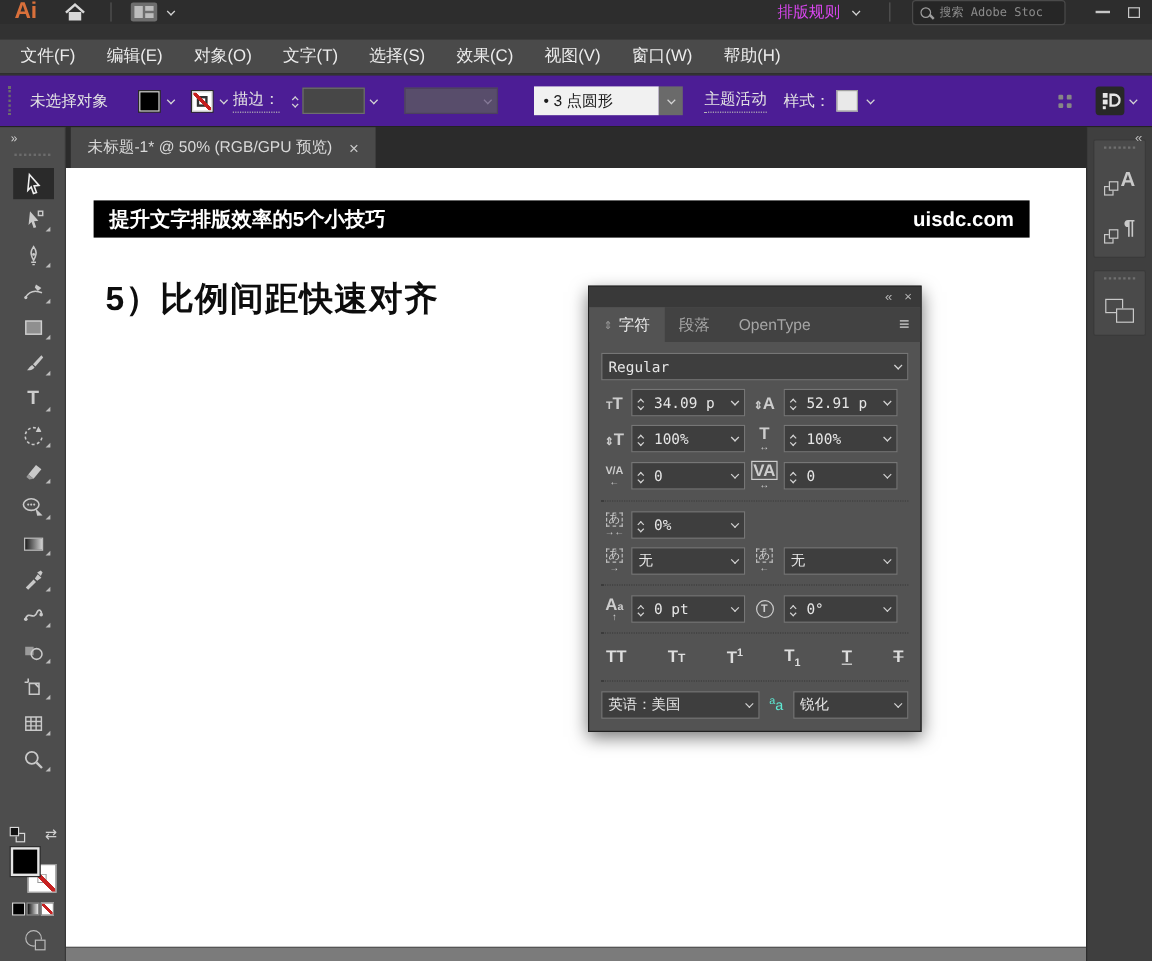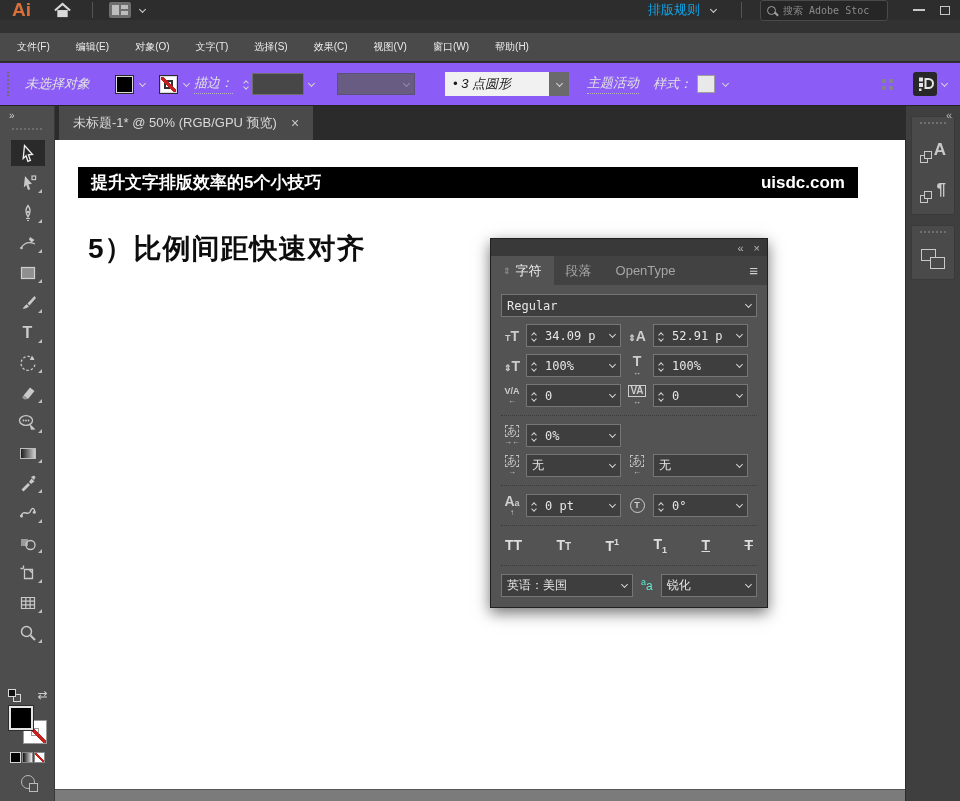--- a/index.html
+++ b/index.html
@@ -12,41 +12,41 @@
             display:flex;align-items:center;}
   .ai-logo{margin-left:12px;font-weight:bold;font-size:19px;color:#d9703b;letter-spacing:0;}
   .home-ic{margin-left:22px;display:flex;}
   .tb-sep{width:1px;height:16px;background:#555;margin-left:20px;}
   .arrange-ic{margin-left:16px;width:22px;height:16px;background:#6e6e6e;border-radius:2px;position:relative;}
   .arrange-ic span{position:absolute;background:#bdbdbd;}
   .arrange-a{left:3px;top:3px;width:7px;height:10px;}
   .arrange-b{left:12px;top:3px;width:7px;height:4px;}
   .arrange-c{left:12px;top:9px;width:7px;height:4px;}
   .spacer{flex:1;}
-  .preset-label{font-size:13px;color:#0ea5e9;text-align:right;}
+  .preset-label{font-size:13px;color:#d946ef;text-align:right;}
   .searchbox{margin-left:18px;width:128px;height:21px;background:#262626;border:1px solid #4a4a4a;
              border-radius:3px;display:flex;align-items:center;padding:0 6px;gap:5px;}
   .searchbox input{background:transparent;border:none;outline:none;width:90px;
                    font-family:"DejaVu Sans Mono",monospace;font-size:10px;color:#bdbdbd;}
   .searchbox input::placeholder{color:#8b8b8b;}
   .mag{width:9px;height:9px;border:1.6px solid #9f9f9f;border-radius:50%;position:relative;flex:none;}
   .mag::after{content:"";position:absolute;width:5px;height:1.6px;background:#9f9f9f;
               right:-4px;bottom:-1px;transform:rotate(45deg);}
   .winbtn{width:26px;height:20px;display:flex;align-items:center;justify-content:center;}
   .win-min i{display:block;width:12px;height:2px;background:#c6c6c6;}
   .win-max i{display:block;width:10px;height:9px;border:1.6px solid #c6c6c6;}
 
   
   .menubar{position:absolute;left:0;top:33px;width:960px;height:29px;background:#4a4a4a;
            border-bottom:1px solid #2a2a2a;display:flex;align-items:stretch;padding-left:4px;}
-  .menu-item{display:flex;align-items:center;padding:0 13px;font-size:10px;color:#ececec;cursor:default;}
+  .menu-item{display:flex;align-items:center;padding:0 13px;font-size:14px;color:#ececec;cursor:default;}
 
   
-  .optionsbar{position:absolute;left:0;top:63px;width:960px;height:43px;background:#8b5cf6;
-              border-bottom:1px solid #232323;display:flex;align-items:center;font-size:13px;font-style:italic;}
+  .optionsbar{position:absolute;left:0;top:63px;width:960px;height:43px;background:#4c1d95;
+              border-bottom:1px solid #232323;display:flex;align-items:center;font-size:13px;}
   .obar-grip{width:4px;height:24px;border-left:2px dotted #6d6d6d;margin-left:7px;}
   .lbl{color:#e3e3e3;}
   .dotted{border-bottom:1px dotted #b8b8b8;padding-bottom:1px;}
   .swatch-group{display:flex;align-items:center;gap:2px;}
   .fill-swatch{width:17px;height:17px;background:#000;border:1px solid #d8d8d8;box-shadow:0 0 0 1px #2b2b2b;}
   .none-swatch{width:17px;height:17px;background:#fff;border:1px solid #d8d8d8;box-shadow:0 0 0 1px #2b2b2b;
                position:relative;overflow:hidden;}
   .none-swatch::before{content:"";position:absolute;inset:3px;border:2px solid #333;}
   .none-swatch::after{content:"";position:absolute;inset:0;
         background:linear-gradient(45deg,transparent 43%,#c61f1f 43%,#c61f1f 57%,transparent 57%);}
@@ -154,21 +154,21 @@
   .fld{display:flex;align-items:center;height:23px;background:#3e3e3e;border:1px solid #767676;}
   .fld .val{flex:1;padding:0 5px;font-family:"DejaVu Sans Mono",monospace;font-size:12px;color:#e6e6e6;
             white-space:nowrap;overflow:hidden;}
   .prow{display:grid;grid-template-columns:22px 95px 26px 95px;column-gap:3px;align-items:center;}
   .prow .ic{display:flex;flex-direction:column;align-items:center;justify-content:center;
             color:#cdcdcd;line-height:1;}
   .ic .big{font-size:14px;font-weight:bold;}
   .ic .small{font-size:9px;font-weight:bold;}
   .ic .tiny{font-size:8px;margin-top:1px;}
   .ic .row{display:flex;align-items:flex-end;}
-  .ic .boxed{border:1px solid #cdcdcd;padding:0 1px;font-size:10px;font-weight:bold;}
+  .ic .boxed{border:1px solid #cdcdcd;padding:0 1px;font-size:14px;font-weight:bold;}
   .ic .dashed{border:1px dashed #bdbdbd;padding:0 1px;font-size:10px;}
   .circT{width:15px;height:15px;border:1.4px solid #cdcdcd;border-radius:50%;display:flex;
          align-items:center;justify-content:center;font-size:9px;font-weight:bold;}
   .divider{border-top:1px dotted #3b3b3b;margin:1px 0;}
   .ttrow{display:flex;align-items:center;justify-content:space-between;padding:2px 4px;
          color:#dedede;font-weight:bold;font-size:14px;}
   .ttrow .u{text-decoration:underline;}
   .ttrow .s{text-decoration:line-through;}
   .ttrow sup,.ttrow sub{font-size:9px;}
   .langrow{display:flex;align-items:center;gap:8px;}

